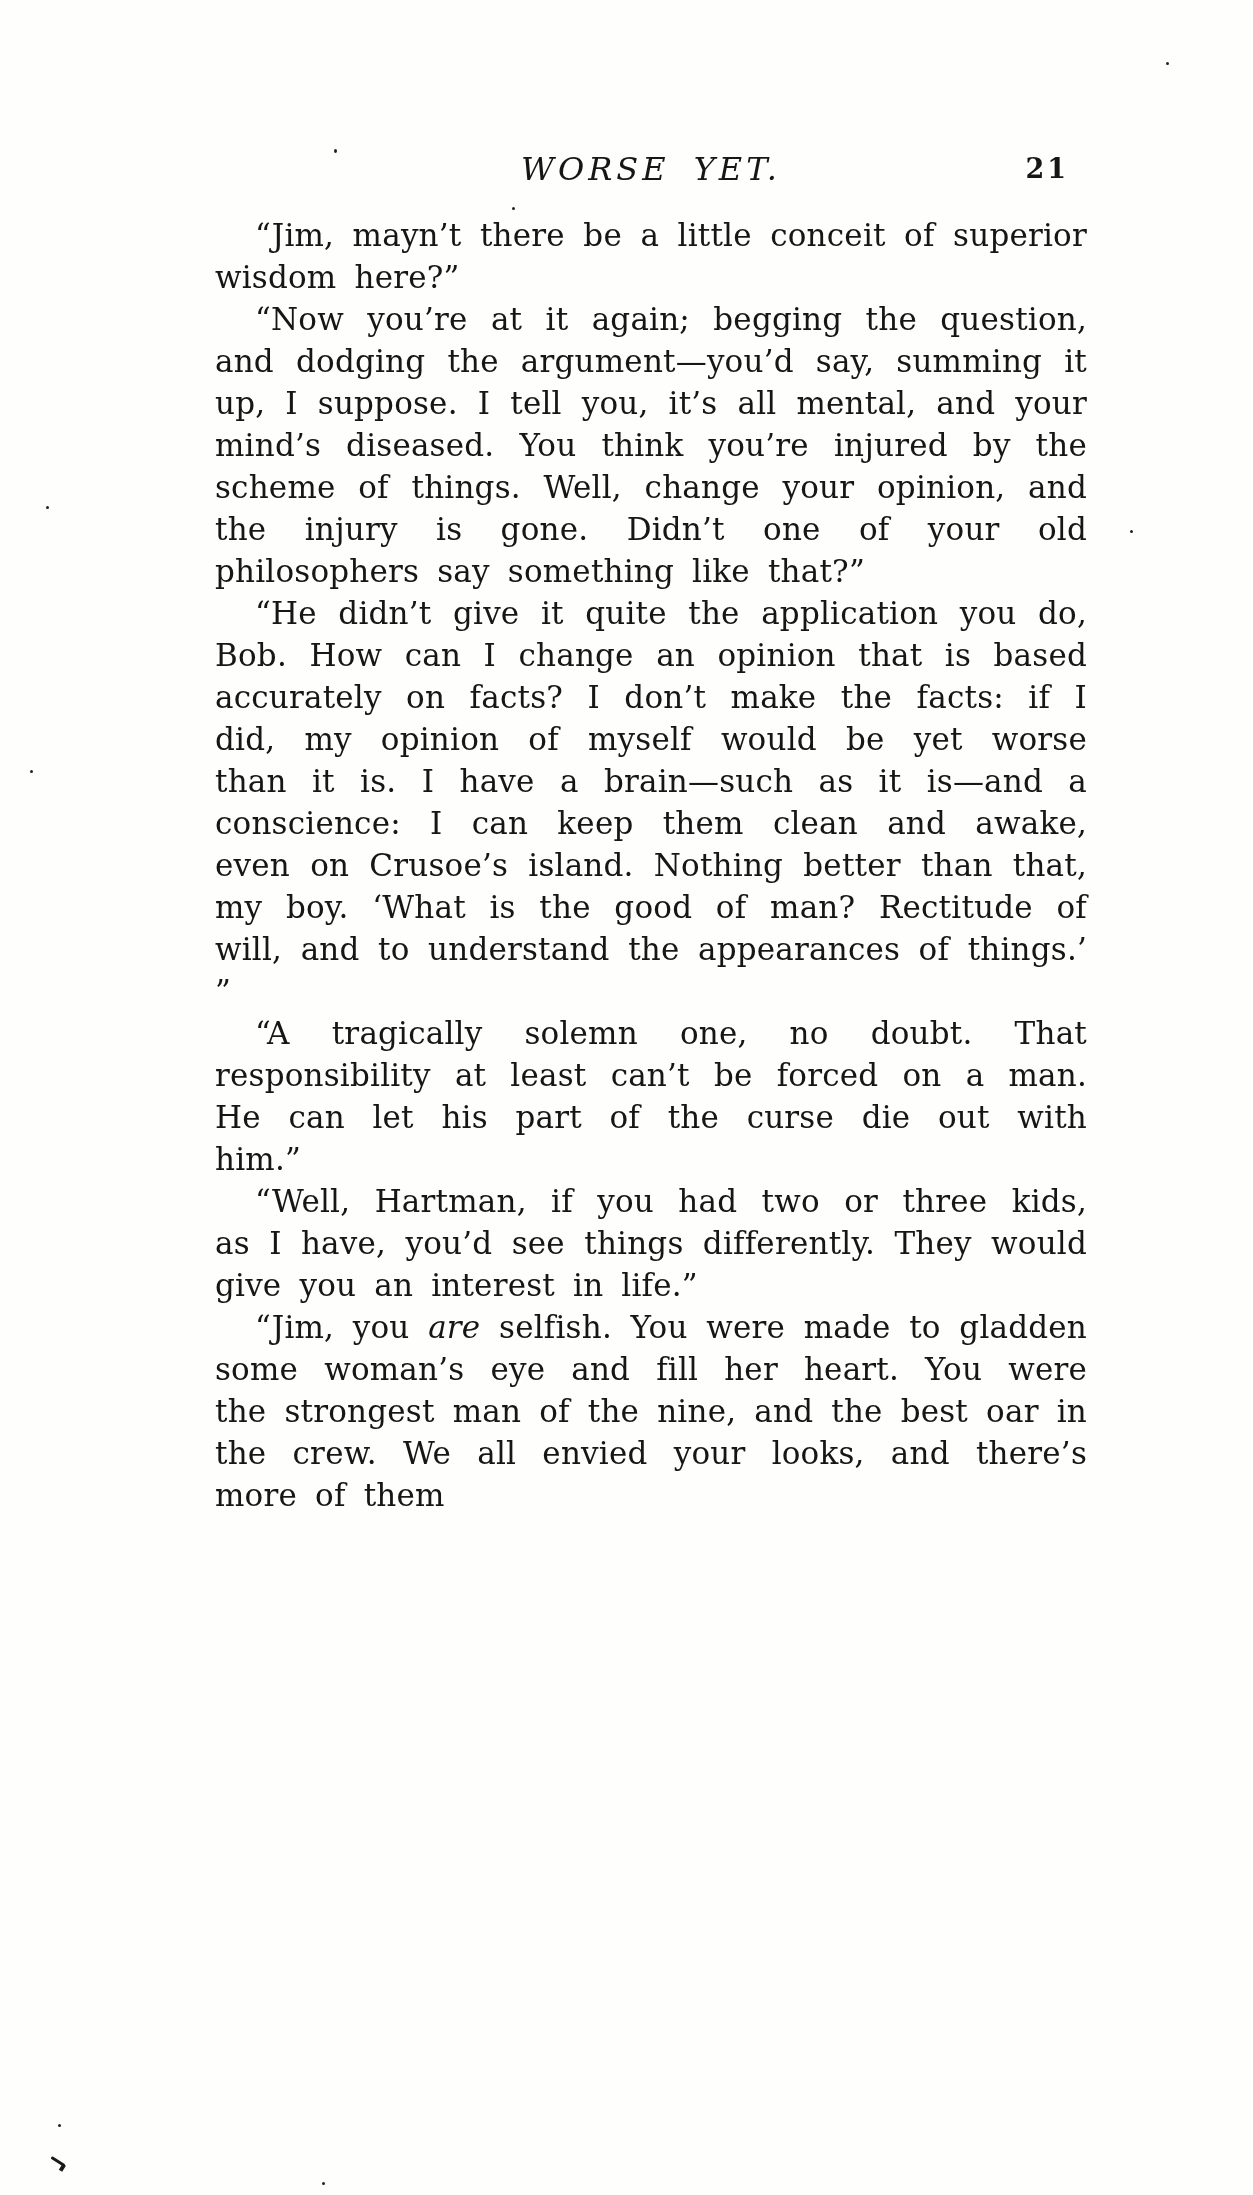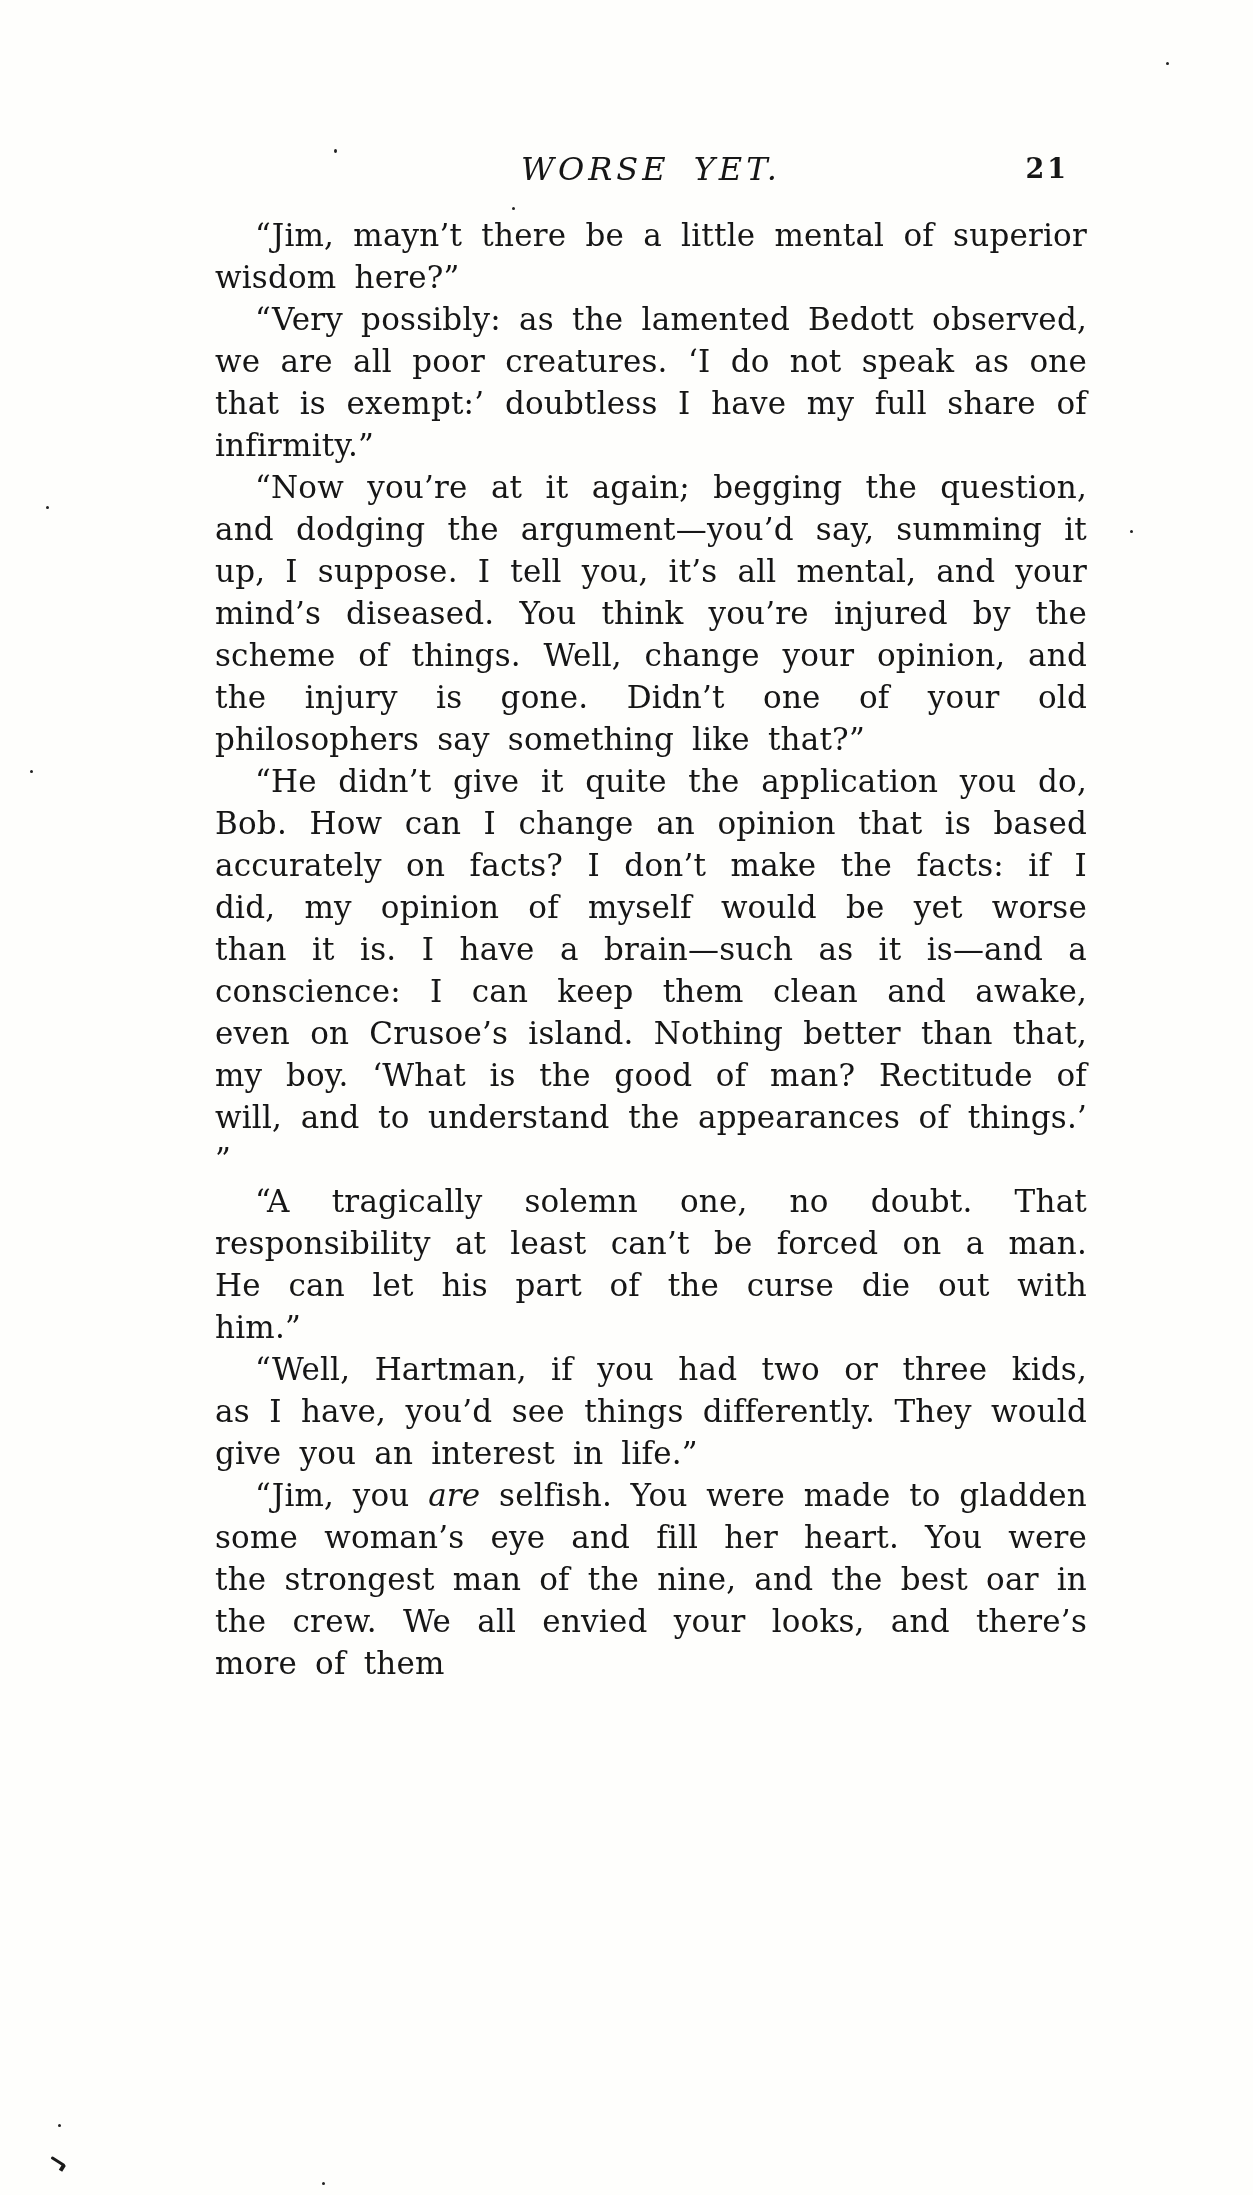--- a/index.html
+++ b/index.html
@@ -92,22 +92,21 @@
 <body>
 
 <div class="page" style="--paper: #fefefc; --ink: #161616;">
 
   <div class="header-row">
     <div class="running-title">WORSE YET.</div>
     <div class="page-number">21</div>
   </div>
 
   <div class="page-text">
-      <p><span>“Jim, mayn’t there be a little mental of superior wisdom here?”</span></p>
-      <p><span>“Very possibly: as the lamented Bedott observed, we are all poor creatures.  ‘I do not speak as one that is exempt:’ doubtless I have my full share of infirmity.”</span></p>
+      <p><span>“Jim, mayn’t there be a little conceit of superior wisdom here?”</span></p>
       <p><span>“Now you’re at it again; begging the question, and dodging the argument—you’d say, summing it up, I suppose.  I tell you, it’s all mental, and your mind’s diseased.  You think you’re injured by the scheme of things.  Well, change your opinion, and the injury is gone.  Didn’t one of your old philosophers say something like that?”</span></p>
       <p><span>“He didn’t give it quite the application you do, Bob.  How can I change an opinion that is based accurately on facts?  I don’t make the facts: if I did, my opinion of myself would be yet worse than it is.  I have a brain—such as it is—and a conscience: I can keep them clean and awake, even on Crusoe’s island.  Nothing better than that, my boy.  ‘What is the good of man?  Rectitude of will, and to understand the appearances of things.’ ”</span></p>
       <p><span>“A tragically solemn one, no doubt.  That responsibility at least can’t be forced on a man.  He can let his part of the curse die out with him.”</span></p>
       <p><span>“Well, Hartman, if you had two or three kids, as I have, you’d see things differently.  They would give you an interest in life.”</span></p>
       <p><span>“Jim, you </span><em>are</em><span> selfish.  You were made to gladden some woman’s eye and fill her heart.  You were the strongest man of the nine, and the best oar in the crew.  We all envied your looks, and there’s more of them</span></p>
     </div>
 
   <div class="speck" style="left:58px; top:2124px; width:3px; height:3px;"></div>
   <div class="speck" style="left:322px; top:2182px; width:3px; height:3px;"></div>
   <div class="speck" style="left:334px; top:149px; width:3px; height:4px;"></div>

